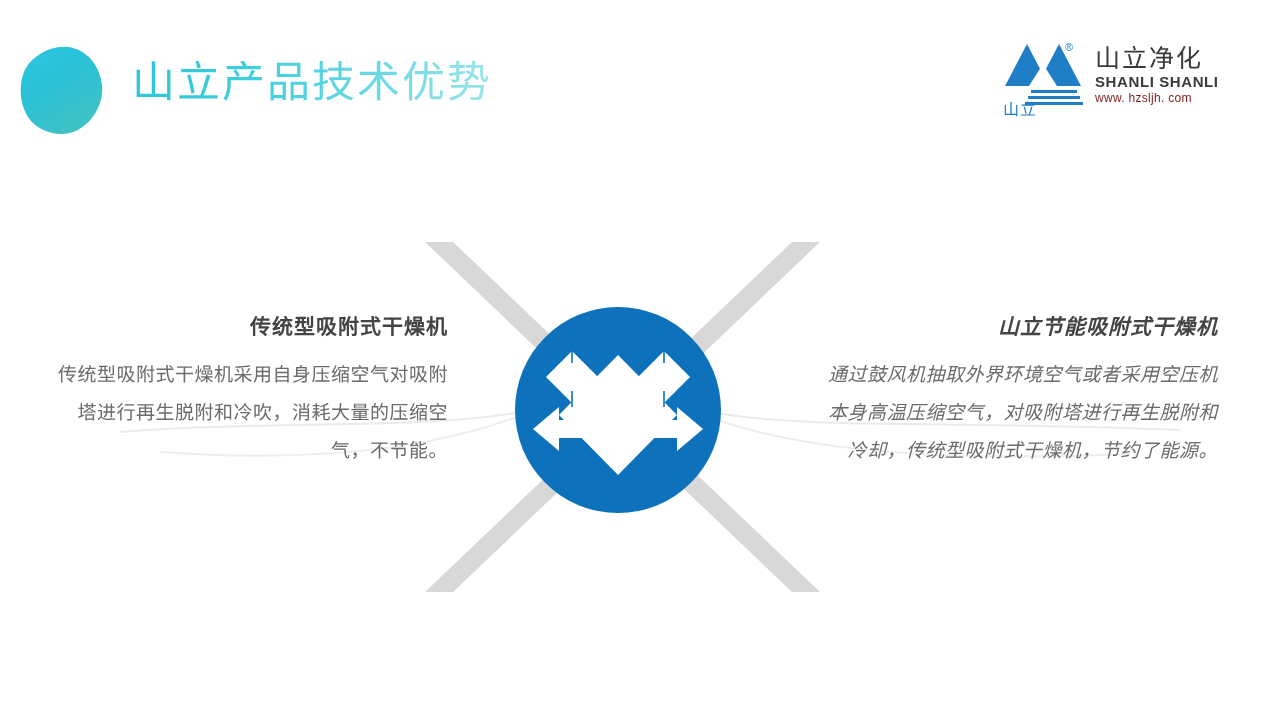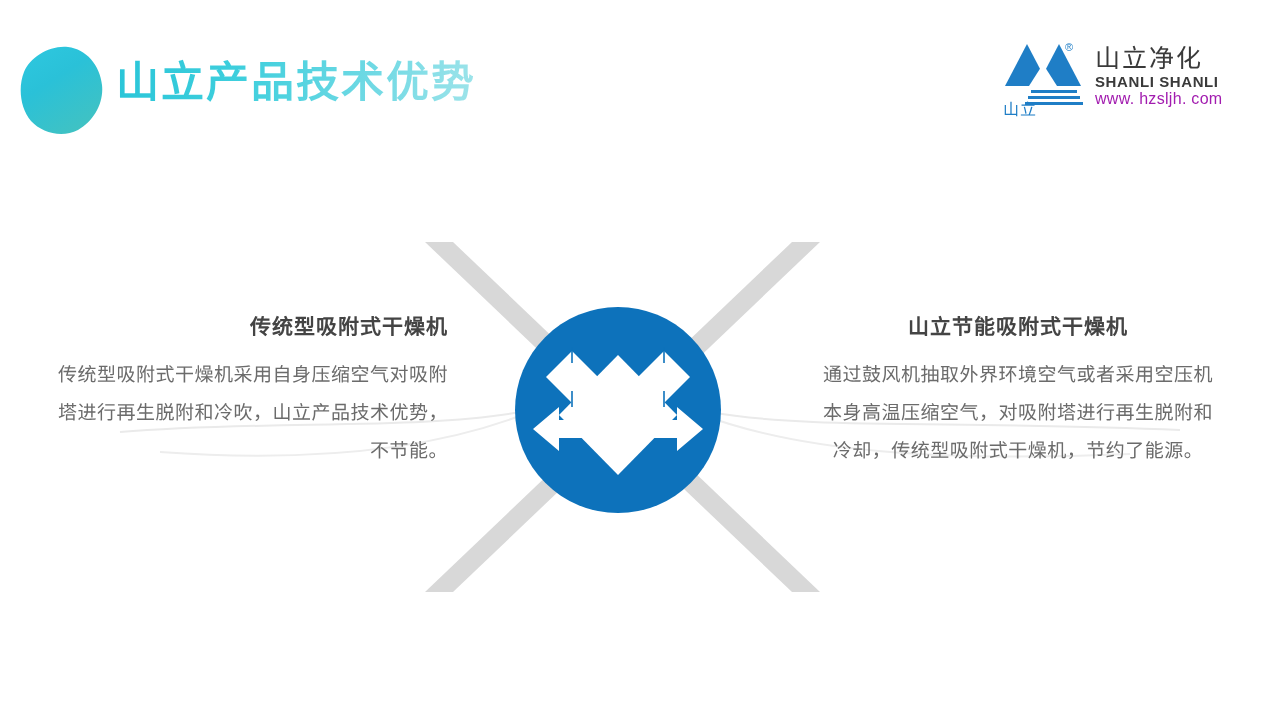--- a/index.html
+++ b/index.html
@@ -33,25 +33,25 @@
   }
   .header-blob {
     position: absolute;
     left: 18px;
     top: 45px;
     width: 86px;
     height: 90px;
   }
   .page-title {
     position: absolute;
-    left: 116px;
+    left: 132px;
     top: 58px;
     font-family: "Liberation Serif", "DejaVu Serif", serif;
     font-size: 43px;
-    font-weight: 700;
+    font-weight: 400;
     letter-spacing: 2px;
     line-height: 50px;
     white-space: nowrap;
     background: linear-gradient(100deg, #29c5d8 0%, #3fcfdd 35%, #6fd9e4 70%, #9fe4ea 100%);
     -webkit-background-clip: text;
     background-clip: text;
     color: transparent;
     -webkit-text-fill-color: transparent;
   }
 
@@ -103,23 +103,23 @@
   }
   .logo-en {
     font-size: 15px;
     line-height: 18px;
     color: #3a3a3a;
     letter-spacing: 0.6px;
     font-weight: 600;
     white-space: nowrap;
   }
   .logo-url {
-    font-size: 16px;
+    font-size: 12px;
     line-height: 15px;
-    color: #a21caf;
+    color: #7f1d1d;
     letter-spacing: 0.3px;
     white-space: nowrap;
   }
 
   
   .diagram {
     position: absolute;
     left: 0;
     top: 162px;
     width: 1116px;
@@ -155,21 +155,22 @@
     top: 150px;
   }
   .col-left {
     left: 52px;
     width: 396px;
     text-align: right;
   }
   .col-right {
     left: 818px;
     width: 400px;
-    text-align: center;
+    text-align: right;
+    font-style: italic;
   }
   .col-heading {
     font-size: 21px;
     font-weight: 700;
     color: #444444;
     line-height: 30px;
     letter-spacing: 1px;
     margin: 0 0 14px 0;
     font-family: "Liberation Sans", "DejaVu Sans", sans-serif;
   }
@@ -265,21 +266,21 @@
             <line x1="57" y1="84" x2="57" y2="100"></line>
             <line x1="149" y1="40" x2="149" y2="56"></line>
             <line x1="149" y1="84" x2="149" y2="100"></line>
           </g>
         </svg>
       </div>
     </div>
 
     <div class="col col-left">
       <div class="col-heading">传统型吸附式干燥机</div>
-      <div class="col-body">传统型吸附式干燥机采用自身压缩空气对吸附塔进行再生脱附和冷吹，山立产品技术优势，不节能。</div>
+      <div class="col-body">传统型吸附式干燥机采用自身压缩空气对吸附塔进行再生脱附和冷吹，消耗大量的压缩空气，不节能。</div>
     </div>
 
     <div class="col col-right">
       <div class="col-heading">山立节能吸附式干燥机</div>
       <div class="col-body">通过鼓风机抽取外界环境空气或者采用空压机本身高温压缩空气，对吸附塔进行再生脱附和冷却，传统型吸附式干燥机，节约了能源。</div>
     </div>
 
   </div>
 </div>
 

